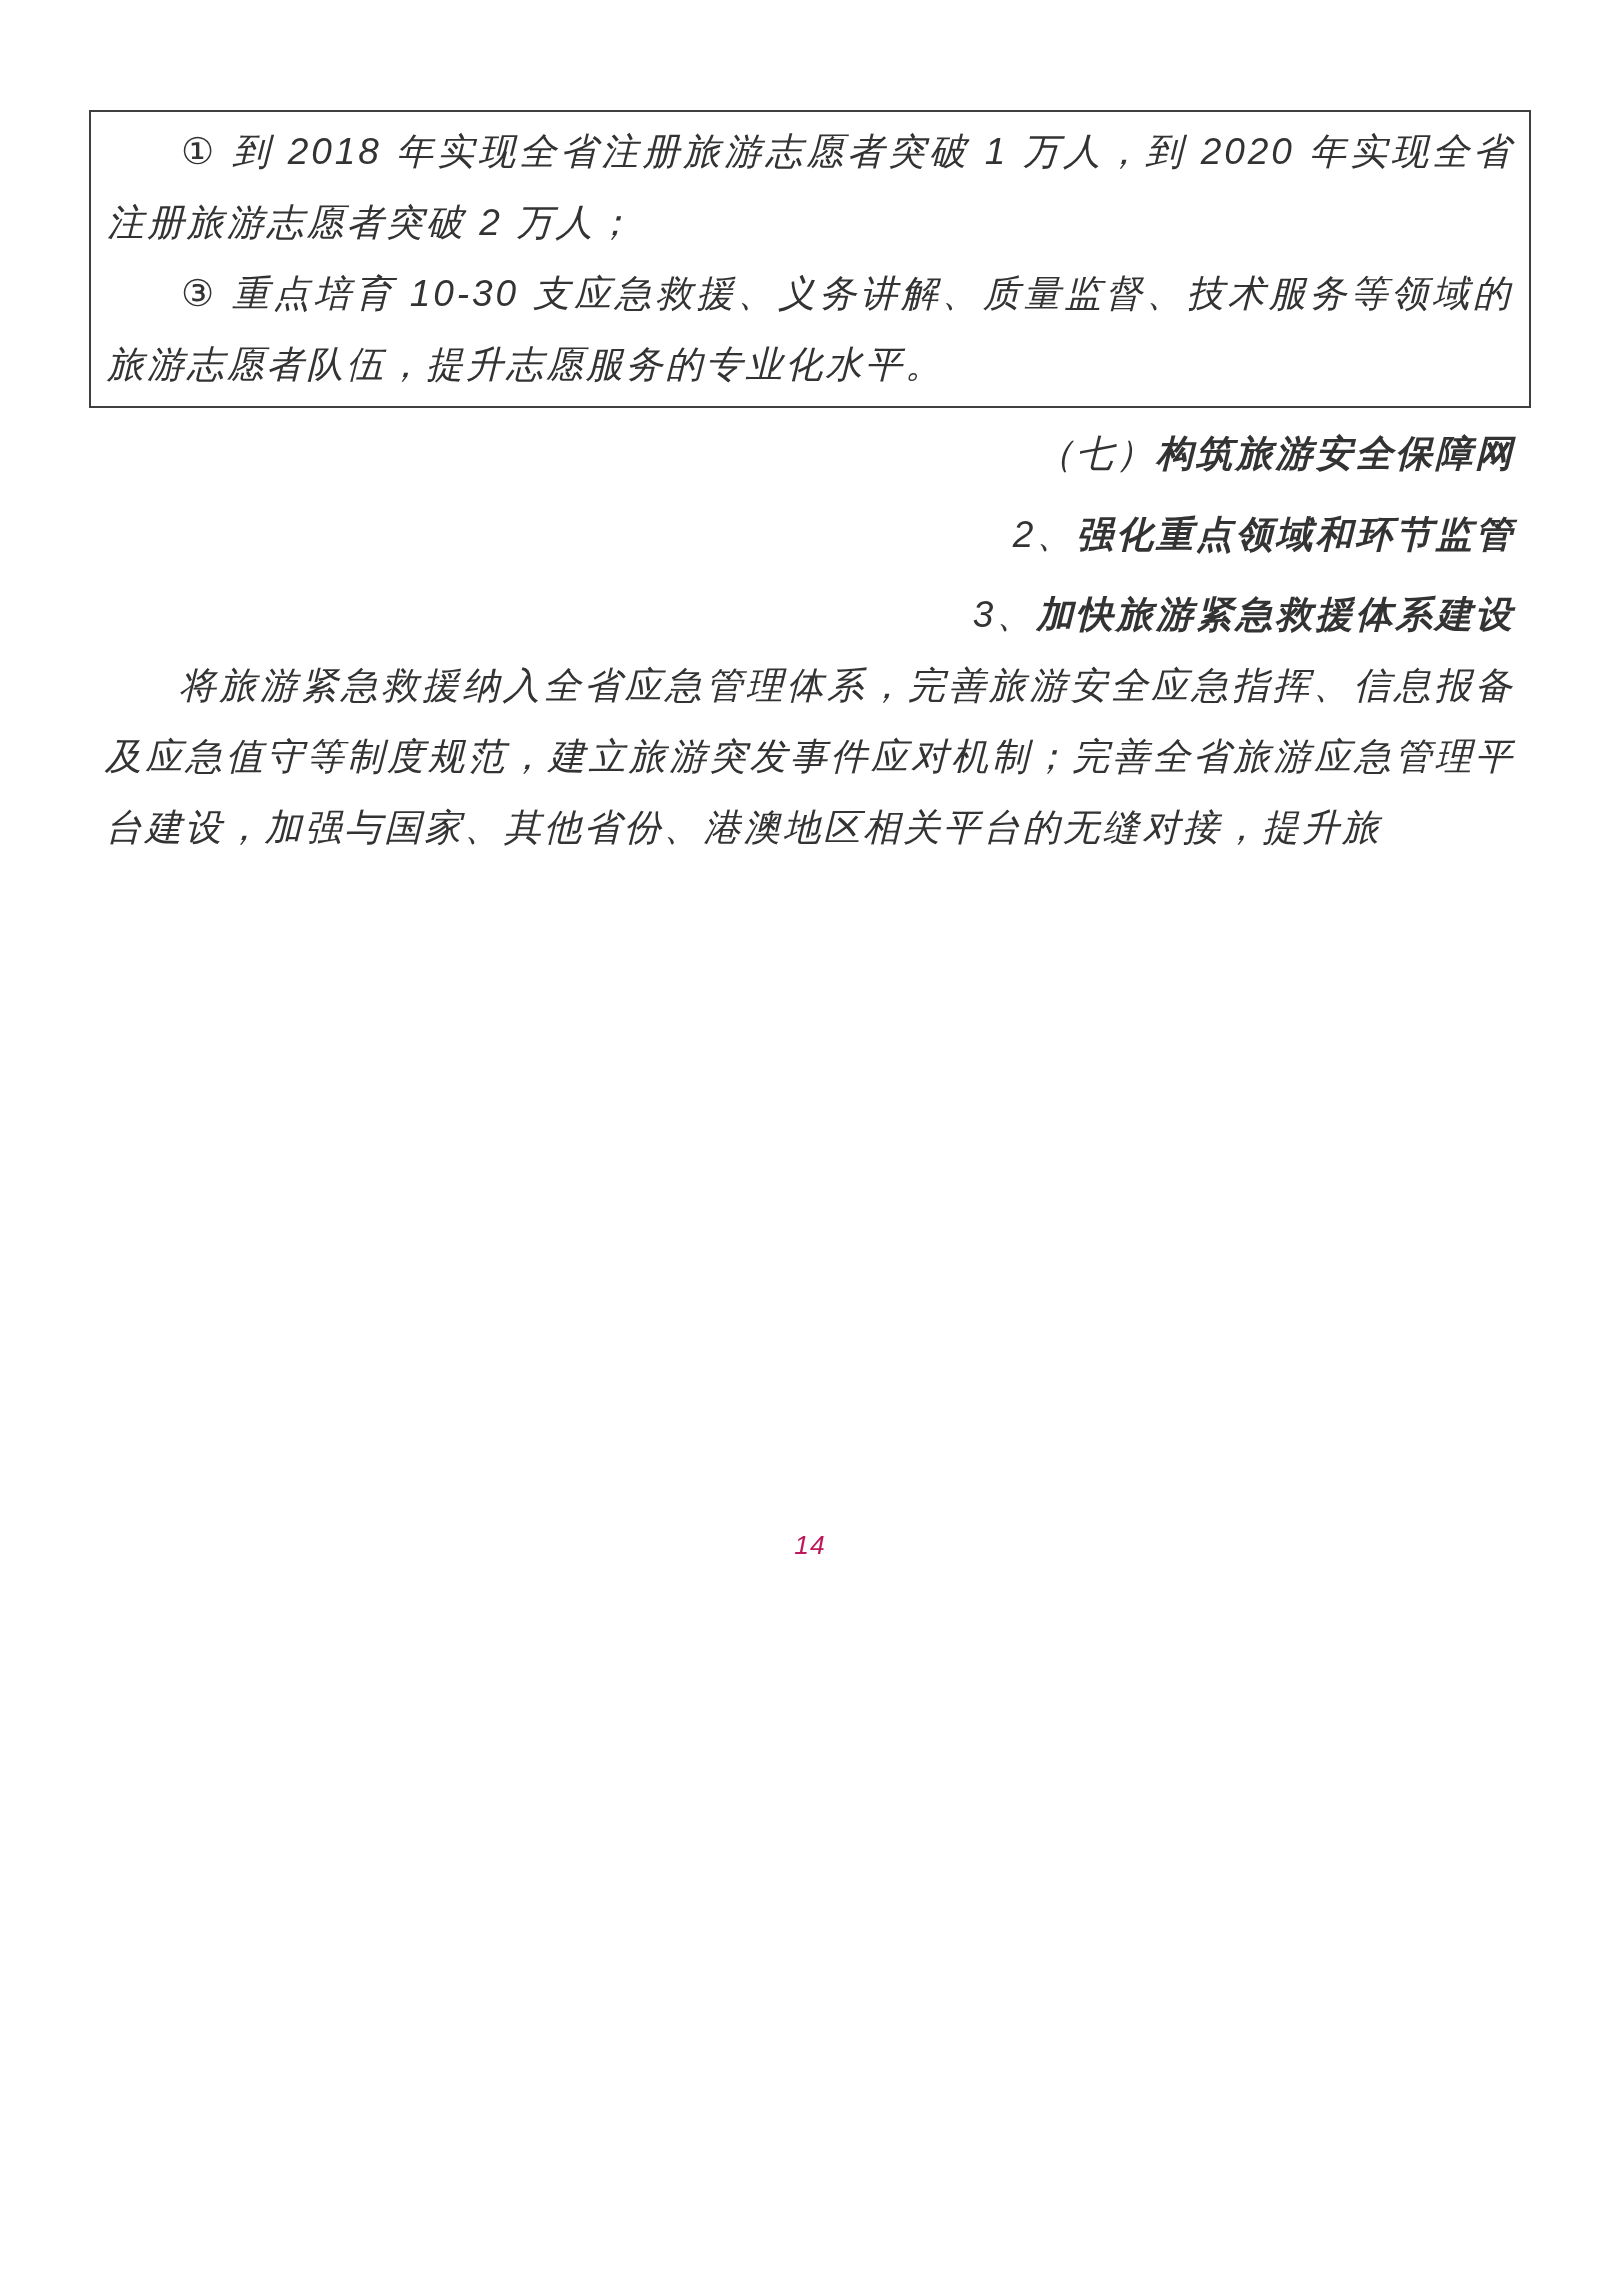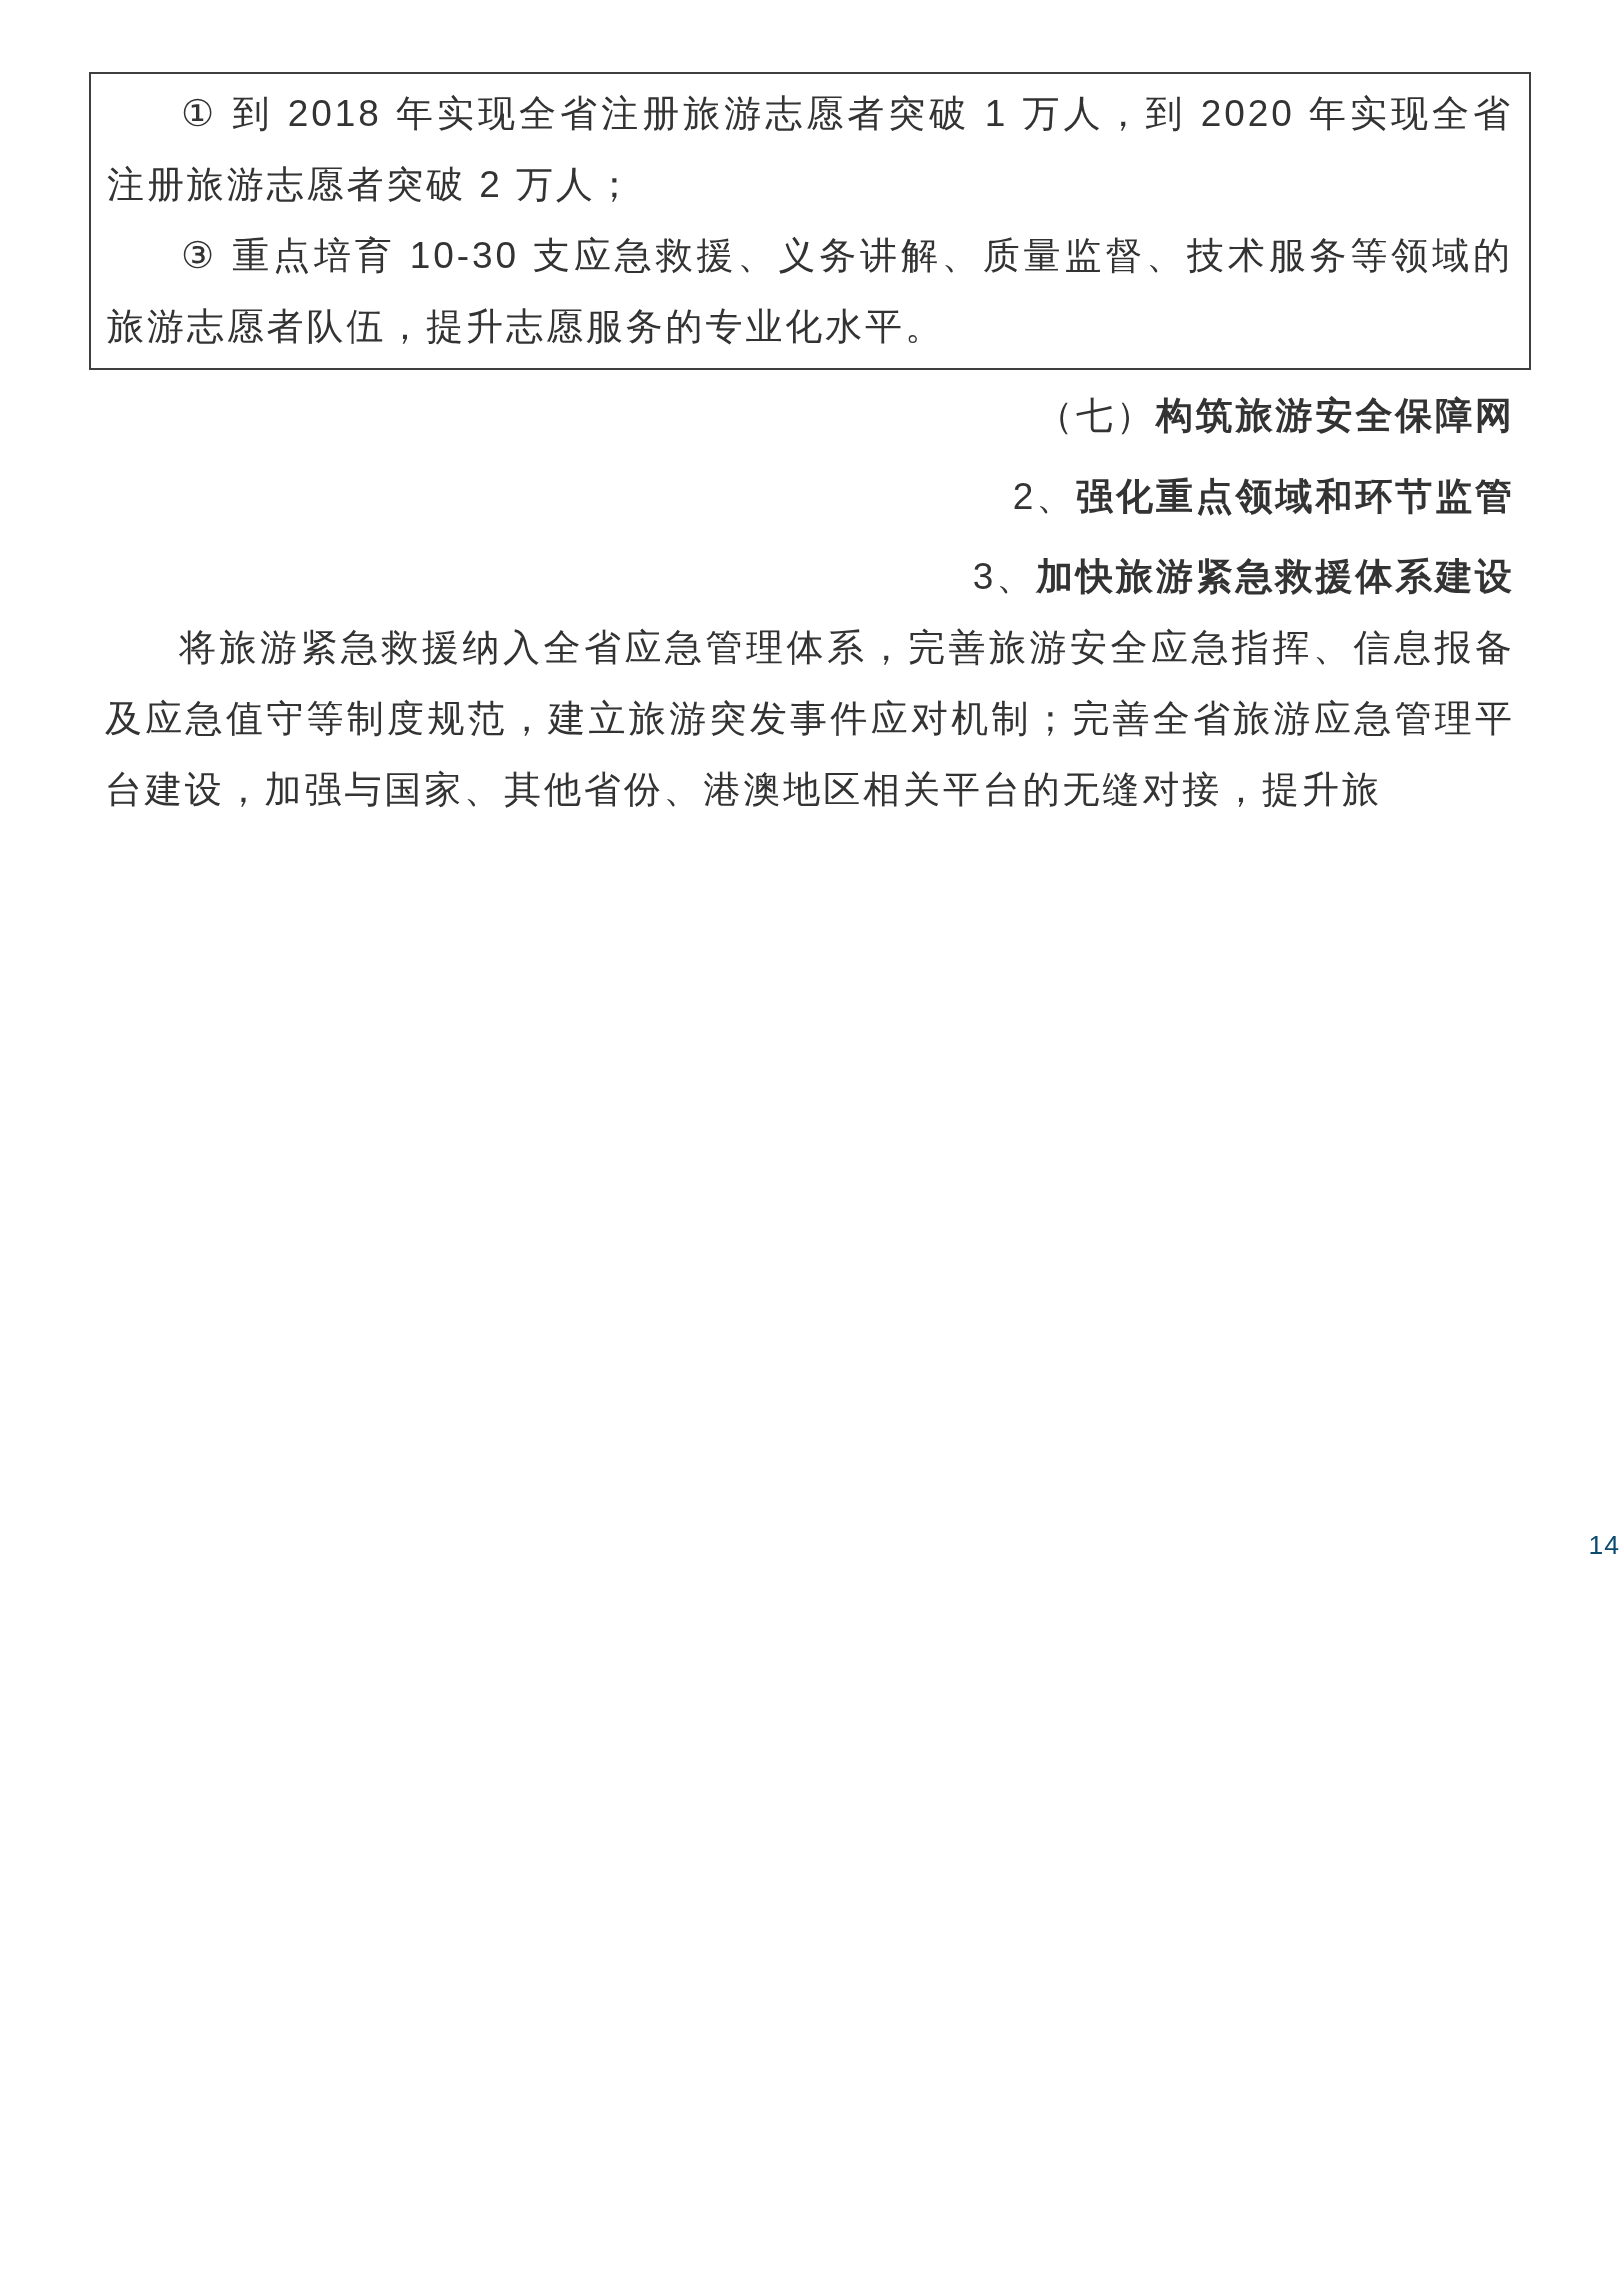--- a/index.html
+++ b/index.html
@@ -7,27 +7,28 @@
     padding: 0;
     background: #ffffff;
   }
   .page {
     position: relative;
     width: 1620px;
     height: 1687px;
     margin: 0 auto;
     background: #ffffff;
     box-sizing: border-box;
-    padding: 72px 105px 0 105px;
+    padding: 110px 105px 0 105px;
     font-family: "Liberation Sans", "DejaVu Sans", sans-serif;
     color: #333333;
     font-size: 37px;
     line-height: 1.92;
     letter-spacing: 2.9px;
     overflow: hidden;
+    font-style: italic;
   }
   .highlight-box {
     border: 2px solid #3f3f3f;
     margin: 0 -15.7px;
     padding: 3.9px 15.7px 5.9px 15.7px;
     box-sizing: border-box;
   }
   .para {
     margin: 0;
     text-indent: 2em;
@@ -40,25 +41,25 @@
     text-align: right;
   }
   .heading .title {
     font-weight: 700;
   }
   .page-number {
     position: absolute;
     left: 0;
     right: 0;
     bottom: 129px;
-    text-align: right;
+    text-align: center;
     font-size: 26.5px;
     line-height: 1;
     letter-spacing: 1px;
-    color: #0c4a6e;
+    color: #be185d;
   }
 </style>
 </head>
 <body>
 
 <div class="page">
 
   <div class="highlight-box">
     <p class="para">① 到 2018 年实现全省注册旅游志愿者突破 1 万人，到 2020 年实现全省注册旅游志愿者突破 2 万人；</p>
     <p class="para">③ 重点培育 10-30 支应急救援、义务讲解、质量监督、技术服务等领域的旅游志愿者队伍，提升志愿服务的专业化水平。</p>

